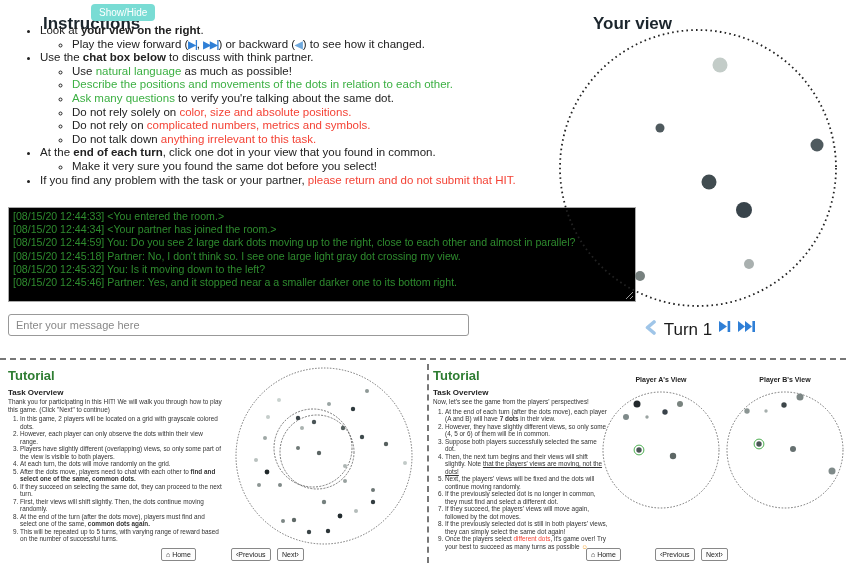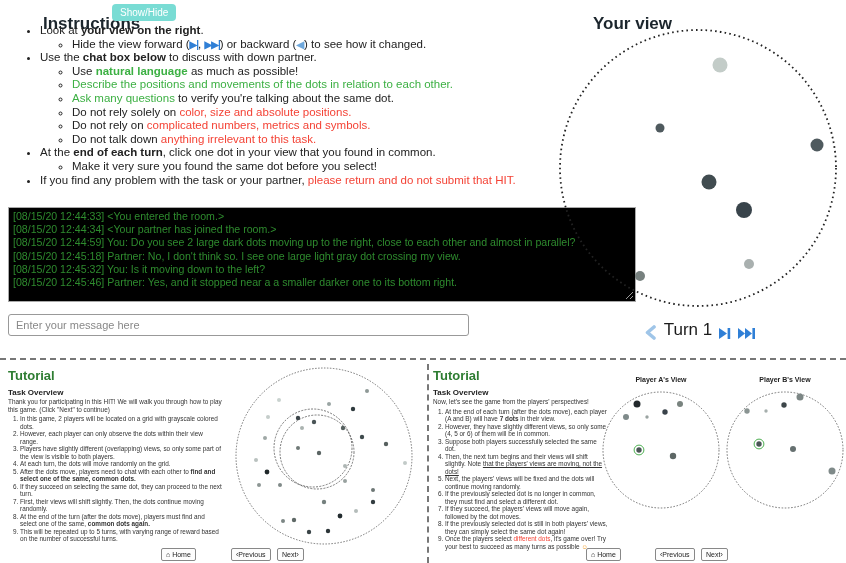--- a/index.html
+++ b/index.html
@@ -10,33 +10,33 @@
   html,body{margin:0;padding:0;}
   body{
     width:846px;height:563px;position:relative;background:#fff;overflow:hidden;
     font-family:"Liberation Sans",sans-serif;color:#222;
   }
   
   .h1{position:absolute;font-size:17px;font-weight:bold;color:var(--dark);margin-left:35px;}
   #instructions-title{left:8px;top:3px;}
   #your-view-title{left:558px;top:3px;}
   #showhide-btn{
-    position:absolute;left:112px;top:4px;background:var(--teal);color:#fff;
+    position:absolute;left:91px;top:4px;background:var(--teal);color:#fff;
     border:none;border-radius:4px;font-size:10px;padding:3px 8px;cursor:pointer;
     font-family:"Liberation Sans",sans-serif;
   }
   
   #instr-list{
     position:absolute;left:8px;top:20px;width:528px;margin:4px;
     font-size:11.5px;line-height:13.6px;padding-left:28px;list-style:disc;
   }
   #instr-list ul{list-style:circle;padding-left:32px;margin:0;}
   .b{font-weight:bold;}
   .g{color:var(--green);}
-  .gb{color:var(--green);font-weight:bold;}
+  .gb{color:var(--green);font-weight:normal;}
   .r{color:var(--red);}
   .u{text-decoration:underline;}
   .ib{color:var(--blue);font-weight:bold;font-size:10px;letter-spacing:-1px;}
   .ibl{color:#6fa8dc;font-weight:bold;font-size:10px;}
   .smiley{color:#f0a030;}
   
   #chat-log{
     position:absolute;left:8px;top:207px;width:628px;height:95px;
     border:1px solid #a9a9a9;background:#000000;padding:2px 4px;
     font-size:10.6px;line-height:13.2px;color:var(--chatgreen);overflow:hidden;
@@ -48,21 +48,21 @@
     font-family:"Liberation Sans",sans-serif;
   }
   #message-input::placeholder{color:#888;}
   
   #h-divider{position:absolute;left:0;top:358px;width:846px;border-top:2px dashed #777;}
   #v-divider{position:absolute;left:427px;top:364px;height:199px;border-left:2px dashed #777;}
   
   #view-svg{position:absolute;left:556px;top:26px;}
   #turn-bar{
     position:absolute;left:556px;top:320px;width:288px;display:flex;
-    align-items:flex-end;justify-content:center;gap:7px;
+    align-items:flex-start;justify-content:center;gap:7px;
   }
   #turn-label{font-size:17px;color:#1b1b1b;}
   .icon-btn{display:inline-flex;align-items:center;cursor:pointer;background:none;border:none;padding:0;}
   
   .tut-title{position:absolute;font-size:13px;font-weight:bold;color:var(--tutgreen);}
   .tut-overview{position:absolute;font-size:8px;font-weight:bold;color:#222;}
   .tut-col{position:absolute;font-size:6.4px;line-height:7.5px;color:#333;}
   .tut-col p{margin:0 0 2px 0;}
   .tut-col ol{margin:0;padding-left:12px;}
   .tut-col li{margin:0;}
@@ -82,23 +82,23 @@
   .fig-label{font-size:7px;font-weight:bold;fill:#222;}
 </style>
 </head>
 <body>
 
 <h1 class="h1" id="instructions-title">Instructions</h1>
 <button id="showhide-btn">Show/Hide</button>
 
 <ul id="instr-list">
     <li><span class="">Look at </span><span class="b">your view on the right</span><span class="">.</span><ul>
-        <li><span class="">Hide the view forward (</span><span class="ib">▶|</span><span class="">, </span><span class="ib">▶▶|</span><span class="">) or backward (</span><span class="ibl">◀</span><span class="">) to see how it changed.</span></li>
+        <li><span class="">Play the view forward (</span><span class="ib">▶|</span><span class="">, </span><span class="ib">▶▶|</span><span class="">) or backward (</span><span class="ibl">◀</span><span class="">) to see how it changed.</span></li>
       </ul></li>
-    <li><span class="">Use the </span><span class="b">chat box below</span><span class=""> to discuss with down partner.</span><ul>
+    <li><span class="">Use the </span><span class="b">chat box below</span><span class=""> to discuss with think partner.</span><ul>
         <li><span class="">Use </span><span class="gb">natural language</span><span class=""> as much as possible!</span></li>
         <li><span class="g">Describe the positions and movements of the dots in relation to each other.</span></li>
         <li><span class="g">Ask many questions</span><span class=""> to verify you're talking about the same dot.</span></li>
         <li><span class="">Do not rely solely on </span><span class="r">color, size and absolute positions.</span></li>
         <li><span class="">Do not rely on </span><span class="r">complicated numbers, metrics and symbols.</span></li>
         <li><span class="">Do not talk down </span><span class="r">anything irrelevant to this task.</span></li>
       </ul></li>
     <li><span class="">At the </span><span class="b">end of each turn</span><span class="">, click one dot in your view that you found in common.</span><ul>
         <li><span class="">Make it very sure you found the same dot before you select!</span></li>
       </ul></li>

